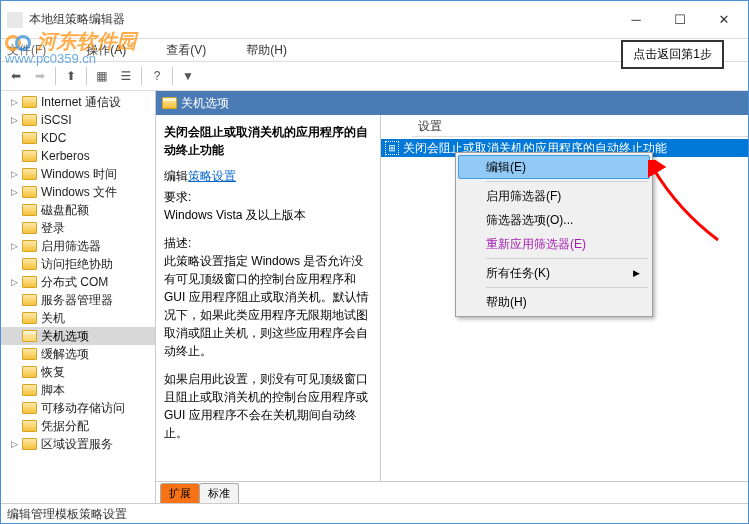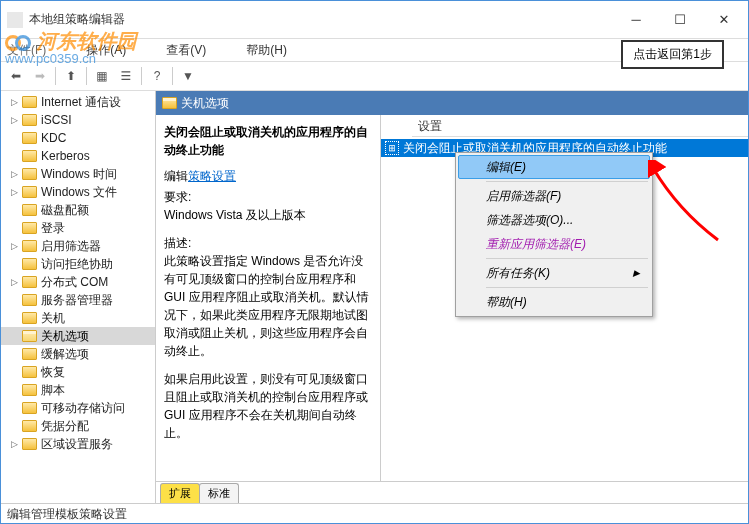--- a/index.html
+++ b/index.html
@@ -45,26 +45,26 @@
 .desc-section-label { }
 .desc-text { }
 
 .settings-panel { flex: 1; overflow: hidden; position: relative; }
 .settings-header { height: 22px; border-bottom: 1px solid #ddd; padding: 3px 6px; font-size: 12px; color: #333; margin-left: 31px; }
 .setting-row { height: 18px; background: #0078d7; color: #fff; display: flex; align-items: center; padding: 0 4px; font-size: 12px; margin-top: 2px; }
 .set-icon { width: 14px; height: 14px; border: 1px dotted #fff; margin-right: 4px; display: flex; align-items: center; justify-content: center; font-size: 9px; }
 
 .tabs { height: 22px; border-top: 1px solid #ccc; display: flex; align-items: flex-end; padding-left: 4px; font-size: 11px; }
 .tab { border: 1px solid #aaa; border-bottom: none; padding: 2px 8px; margin-right: -1px; background: #f4f4f4; border-radius: 3px 3px 0 0; }
-.tab.active { background: #fde047; }
+.tab.active { background: #f97316; }
 
 .statusbar { height: 20px; border-top: 1px solid #ccc; padding: 2px 6px; font-size: 12px; color: #333; }
 
 .context-menu { position: absolute; left: 455px; top: 152px; width: 198px; background: #f0f0f0; border: 1px solid #a0a0a0; box-shadow: 2px 2px 4px rgba(0,0,0,0.3); z-index: 10; font-size: 12px; padding: 2px; }
-.ctx-item { height: 24px; display: flex; align-items: center; padding: 0 28px 0 28px; position: relative; font-style: italic; }
+.ctx-item { height: 24px; display: flex; align-items: center; padding: 0 28px 0 28px; position: relative; }
 .ctx-item.hl { background: #91c9f7; border: 1px solid #3a9ee8; border-radius: 2px; padding: 0 27px; }
 .ctx-item.disabled { color: #a21caf; }
 .ctx-sep { height: 1px; background: #d0d0d0; margin: 2px 2px 2px 28px; }
 .ctx-arrow { position: absolute; right: 10px; font-size: 9px; }
 
 .red-arrow { position: absolute; left: 648px; top: 160px; z-index: 20; pointer-events: none; }
 
 .watermark { position: absolute; left: 5px; top: 28px; z-index: 6; opacity: 0.7; pointer-events: none; }
 .watermark-text1 { font-size: 20px; color: #ff8c00; font-weight: bold; font-style: italic; }
 .watermark-text2 { font-size: 13px; color: #2c88d8; margin-top: -4px; }

